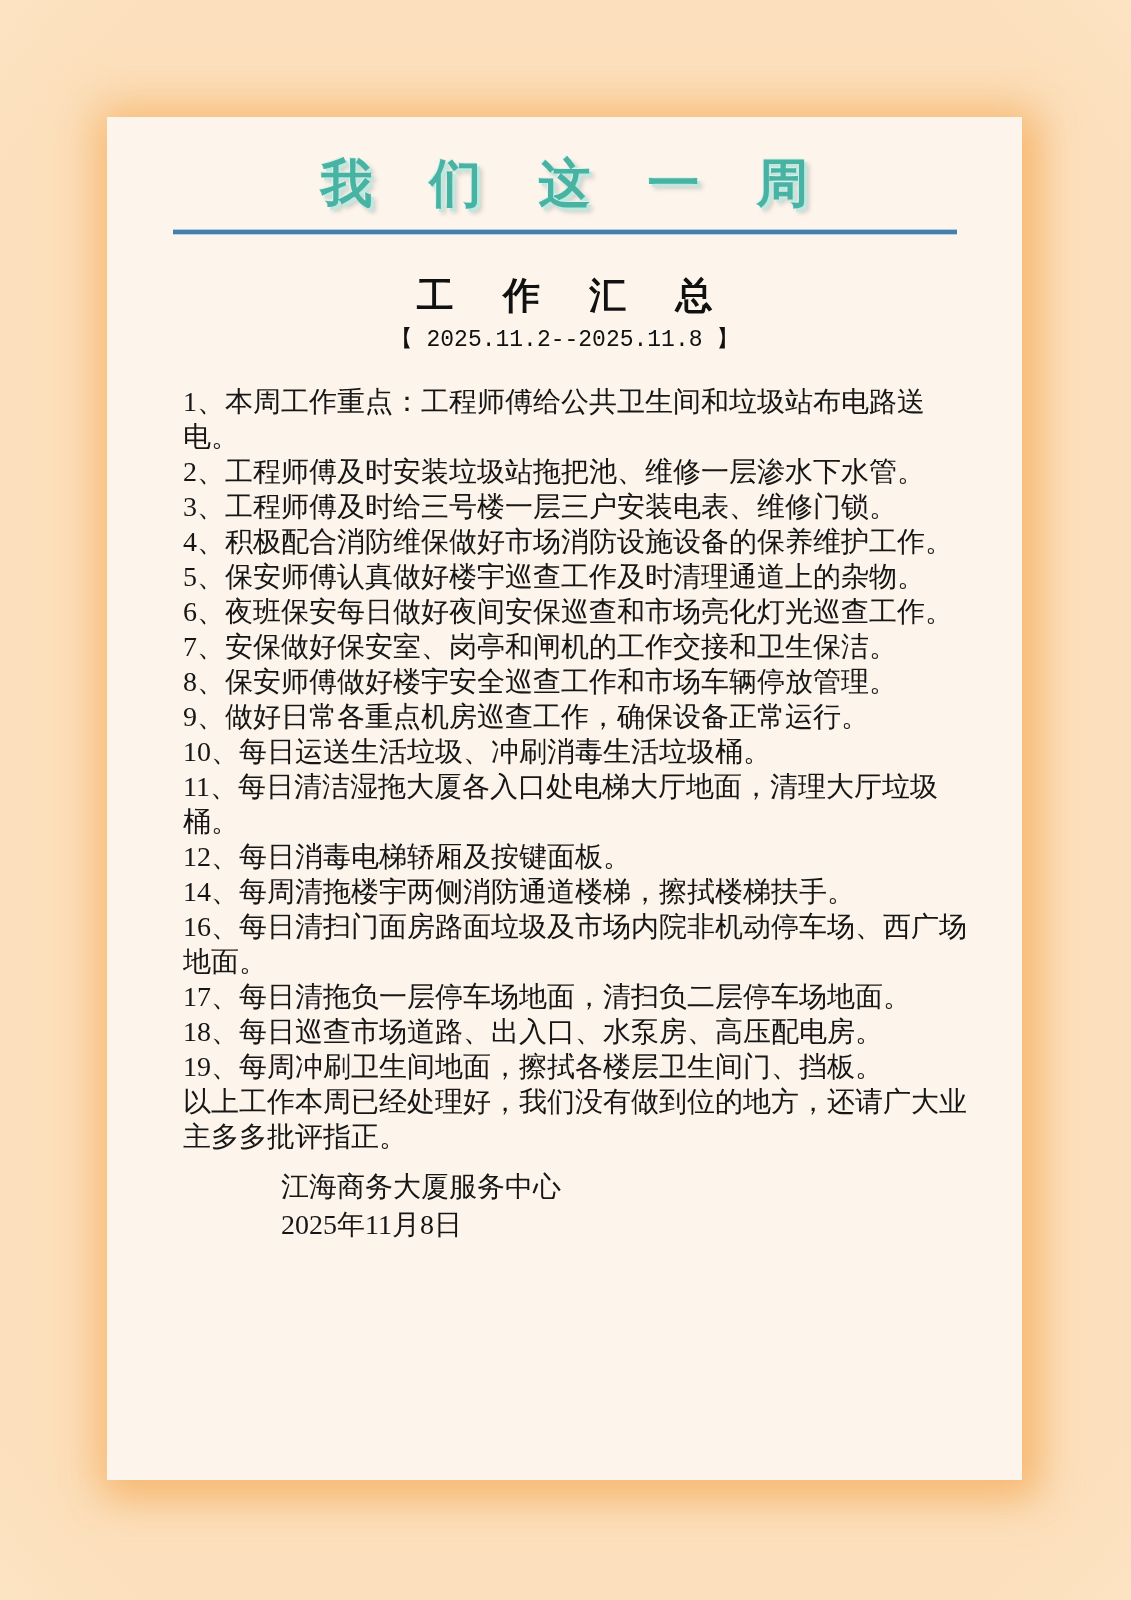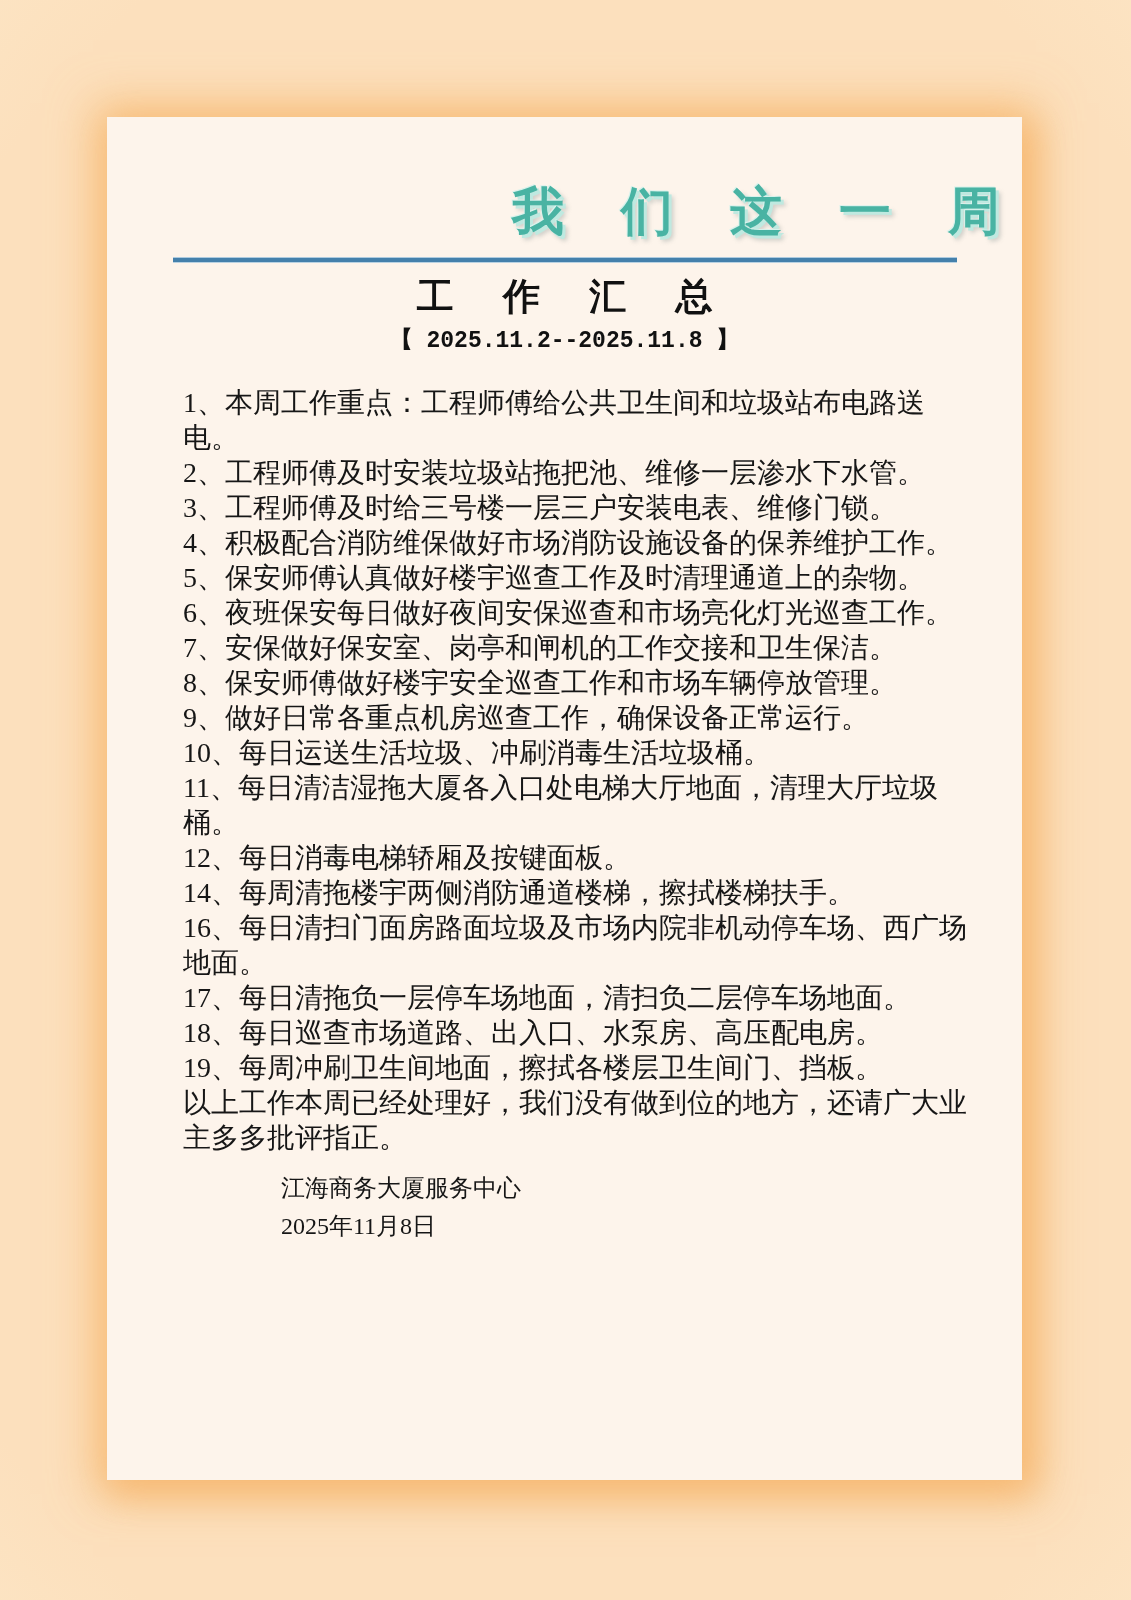--- a/index.html
+++ b/index.html
@@ -19,56 +19,56 @@
     position: absolute;
     left: 107px;
     top: 117px;
     width: 915px;
     height: 1363px;
     background: #fdf4eb;
     box-shadow: 0 0 42px 14px rgba(246, 180, 104, 0.60),
                 8px 10px 34px 6px rgba(244, 168, 84, 0.55);
   }
   .banner-title {
-    margin-top: 60px;
-    text-align: right;
+    margin-top: 32px;
+    text-align: center;
     font-size: 52px;
     font-weight: 700;
     letter-spacing: 22px;
     padding-left: 22px; 
     color: #49b3a3;
     text-shadow:
       -1px -1px 0 #d9f2ec,
        3px  3px 0 #bfe9e0,
        5px  5px 4px rgba(150, 160, 158, 0.45);
     white-space: nowrap;
   }
   .rule {
     width: 784px;
     height: 4px;
     margin: 10px auto 0 auto;
     background: #4480ab;
     border-top: 1px solid #aecbdf;
     border-bottom: 1px solid #b9d2e2;
   }
   .summary-heading {
-    margin-top: 9px;
+    margin-top: 36px;
     text-align: center;
     font-size: 37px;
     font-weight: 700;
     letter-spacing: 20px;
     padding-left: 20px;
     color: #111111;
     white-space: nowrap;
   }
   .date-range {
     margin-top: 2px;
     text-align: center;
     font-size: 23px;
-    font-weight: 700;
+    font-weight: 400;
     color: #111111;
     font-family: "Liberation Mono", "DejaVu Sans Mono", monospace;
     white-space: nowrap;
   }
   .body-text {
     width: 786px;
     margin: 30px 53px 15px 76px;
     color: #161616;
   }
   .body-text p {
@@ -79,21 +79,21 @@
     word-break: break-all;
     text-align: left;
   }
   .signature-block {
     margin-top: 14px;
     text-align: center;
     transform: translateX(98px);
     color: #161616;
   }
   .signature-block .sig-line {
-    font-size: 24px;
+    font-size: 28px;
     line-height: 38px;
     margin: 0;
   }
 </style>
 </head>
 <body>
 
 <div class="page">
 
   <div class="banner-title">我 们 这 一 周</div>

